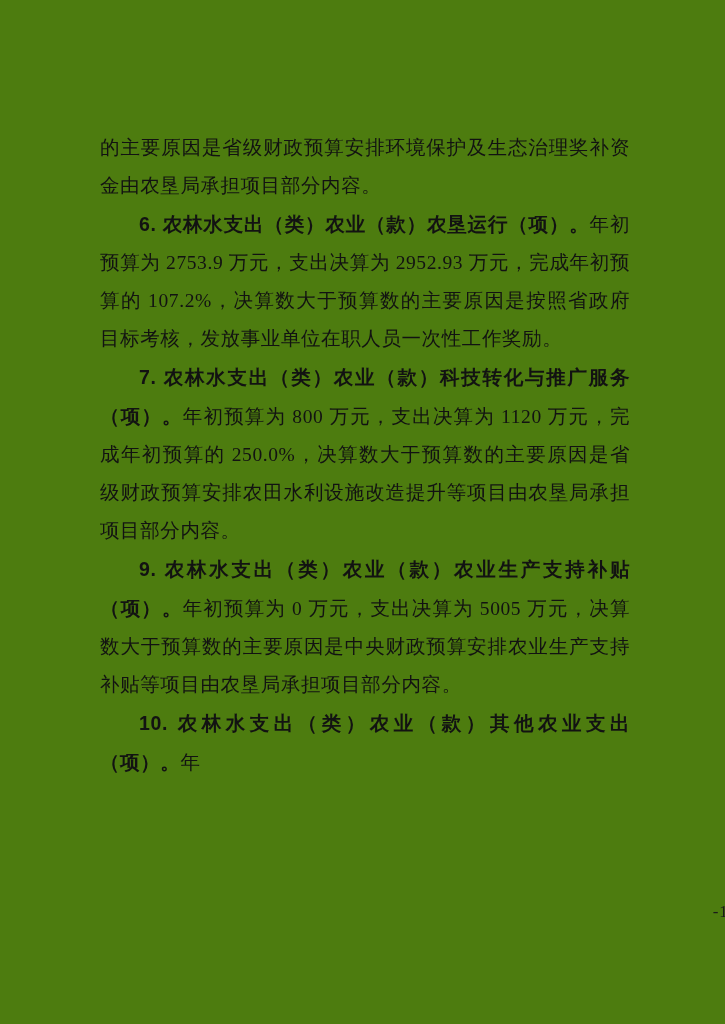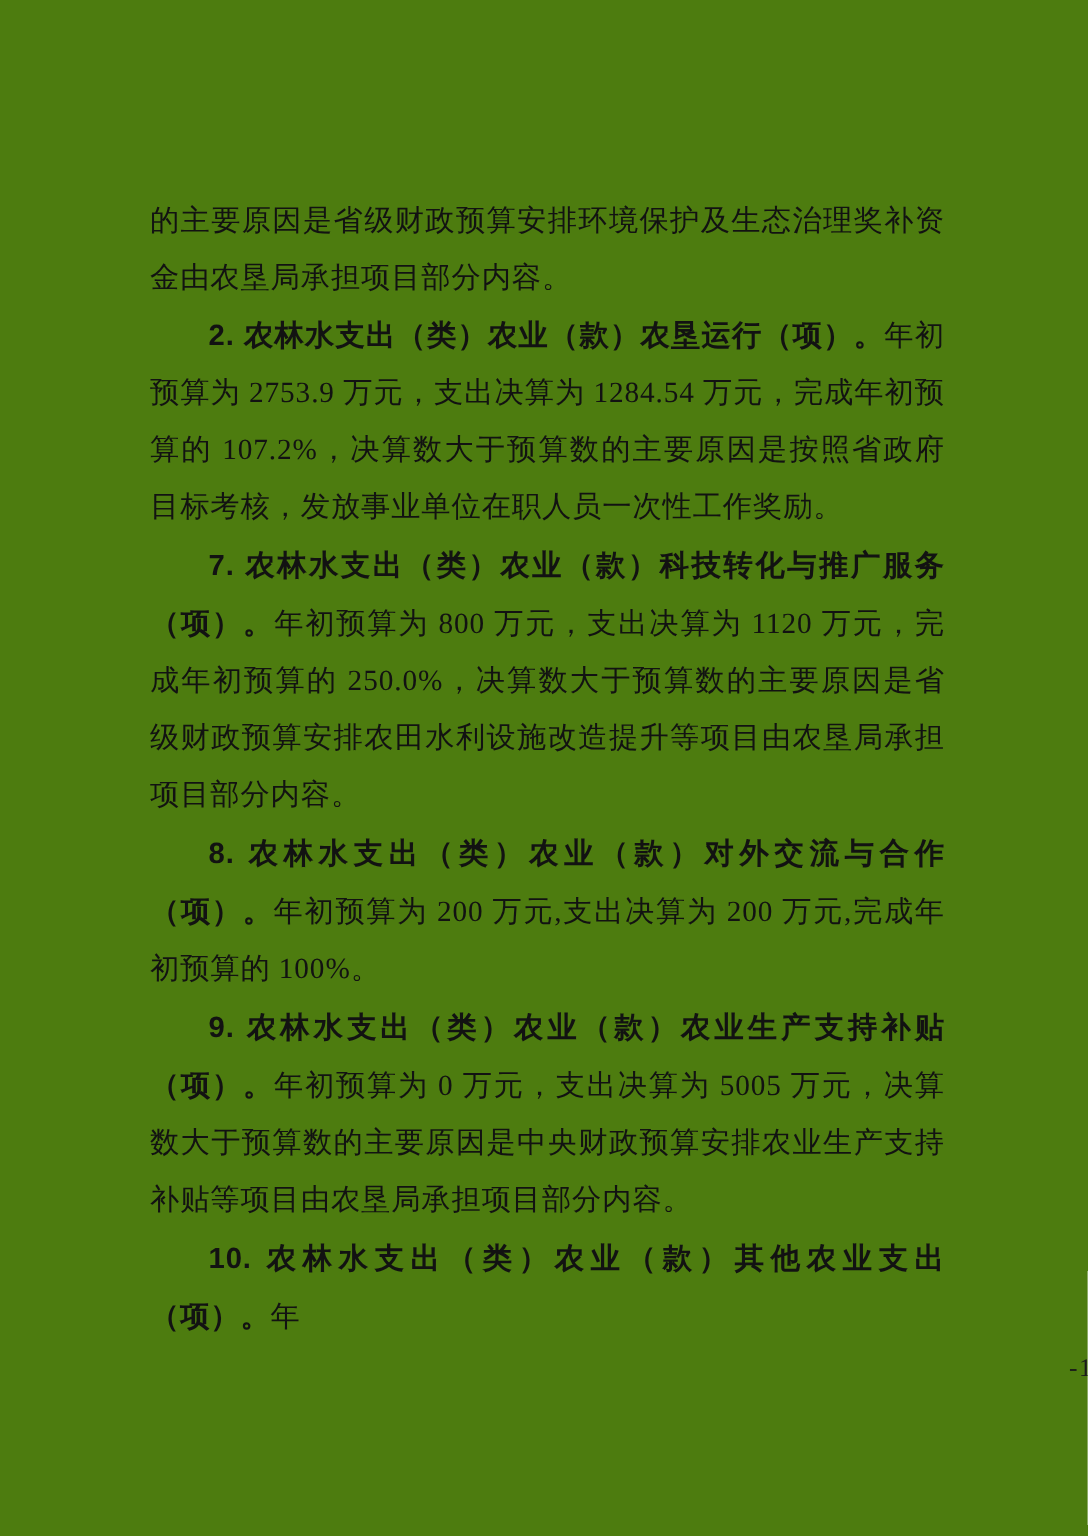--- a/index.html
+++ b/index.html
@@ -57,25 +57,24 @@
 </style>
 </head>
 <body>
 
 <div class="page">
   <div class="content">
 
     <p class="para no-indent"><span class="lead"></span><span class="body-run">的主要原因是省级财政预算安排环境保护及生态治理奖补资金由农垦局承担项目部分内容。</span></p>
 
 
-    <p class="para"><span class="lead">2. 农林水支出（类）农业（款）农垦运行（项）。</span><span class="body-run">年初预算为 2753.9 万元，支出决算为 1284.54 万元，完成年初预算的 107.2%，决算数大于预算数的主要原因是按照省政府目标考核，发放事业单位在职人员一次性工作奖励。</span></p>
+    <p class="para"><span class="lead">6. 农林水支出（类）农业（款）农垦运行（项）。</span><span class="body-run">年初预算为 2753.9 万元，支出决算为 2952.93 万元，完成年初预算的 107.2%，决算数大于预算数的主要原因是按照省政府目标考核，发放事业单位在职人员一次性工作奖励。</span></p>
 
     <p class="para"><span class="lead">7. 农林水支出（类）农业（款）科技转化与推广服务（项）。</span><span class="body-run">年初预算为 800 万元，支出决算为 1120 万元，完成年初预算的 250.0%，决算数大于预算数的主要原因是省级财政预算安排农田水利设施改造提升等项目由农垦局承担项目部分内容。</span></p>
 
-    <p class="para"><span class="lead">8. 农林水支出（类）农业（款）对外交流与合作（项）。</span><span class="body-run">年初预算为 200 万元,支出决算为 200 万元,完成年初预算的 100%。</span></p>
 
     <p class="para"><span class="lead">9. 农林水支出（类）农业（款）农业生产支持补贴（项）。</span><span class="body-run">年初预算为 0 万元，支出决算为 5005 万元，决算数大于预算数的主要原因是中央财政预算安排农业生产支持补贴等项目由农垦局承担项目部分内容。</span></p>
 
     <p class="para"><span class="lead">10. 农林水支出（类）农业（款）其他农业支出（项）。</span><span class="body-run">年</span></p>
 
   </div>
 
   <div class="footer">-16-</div>
 </div>
 

